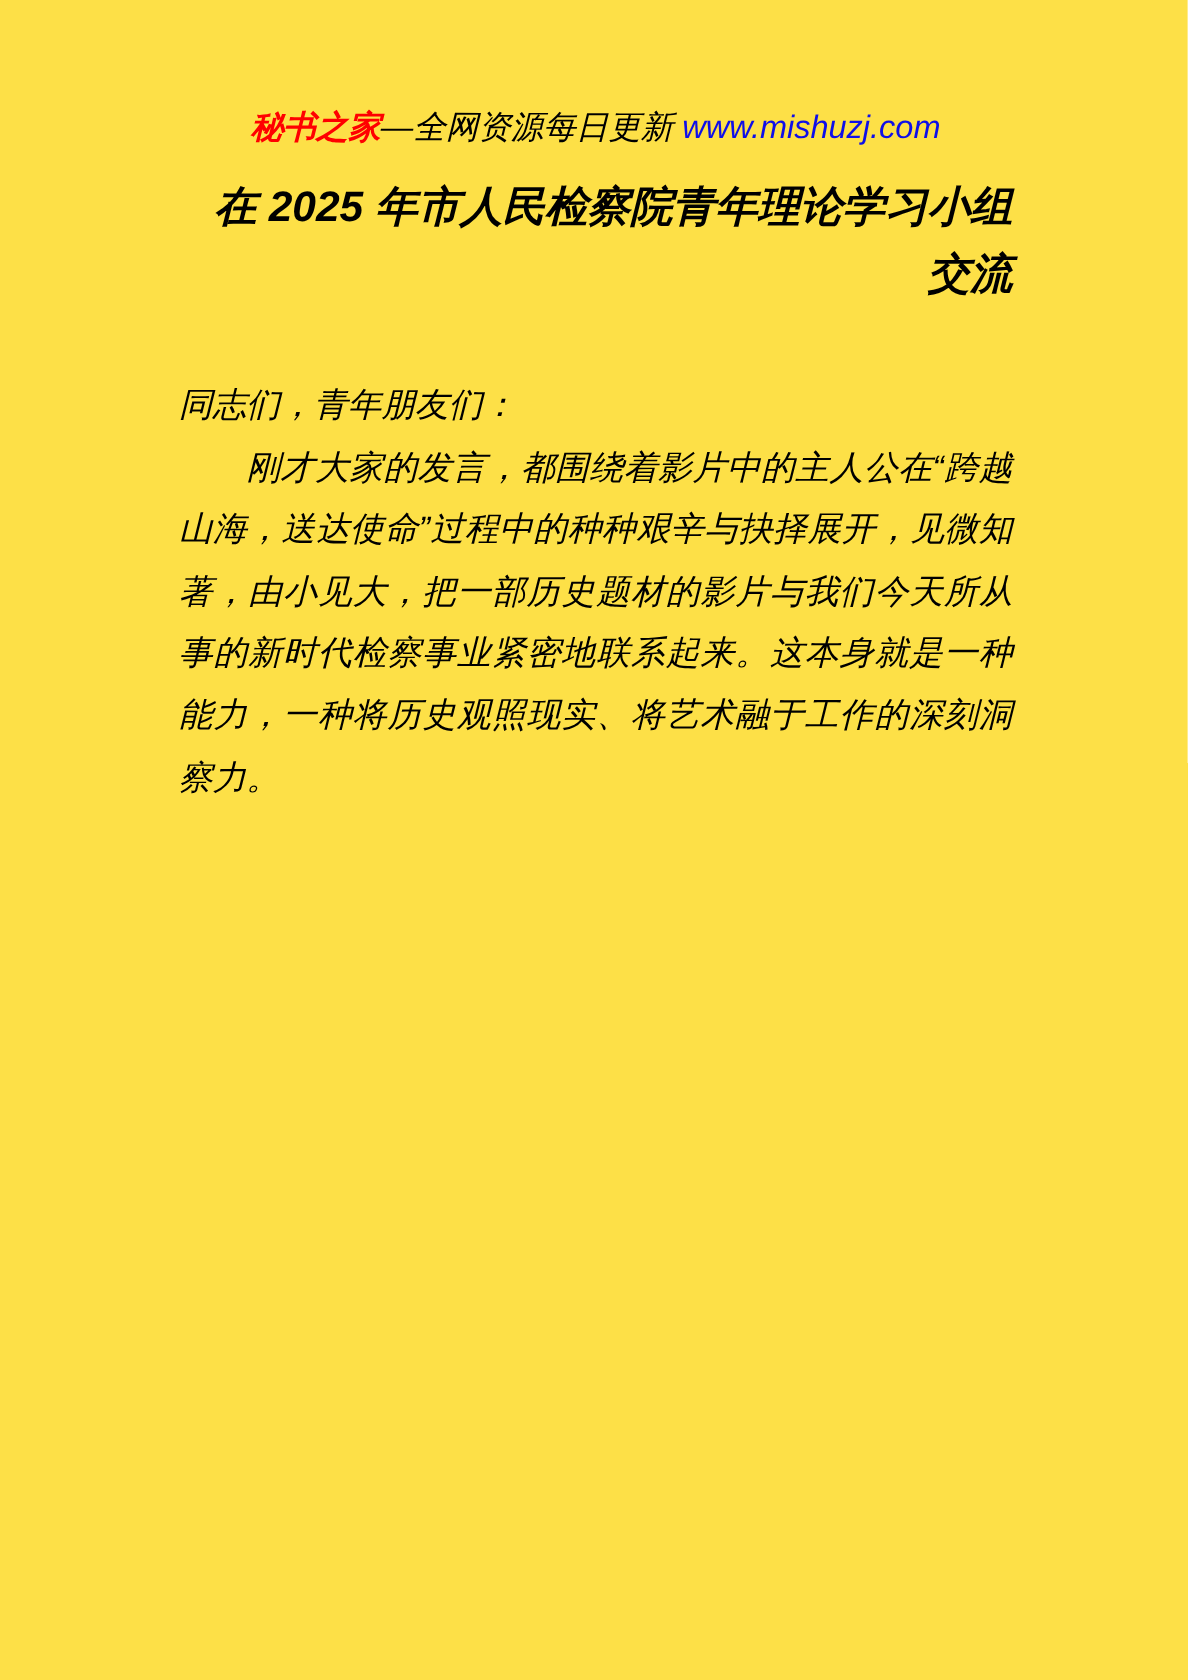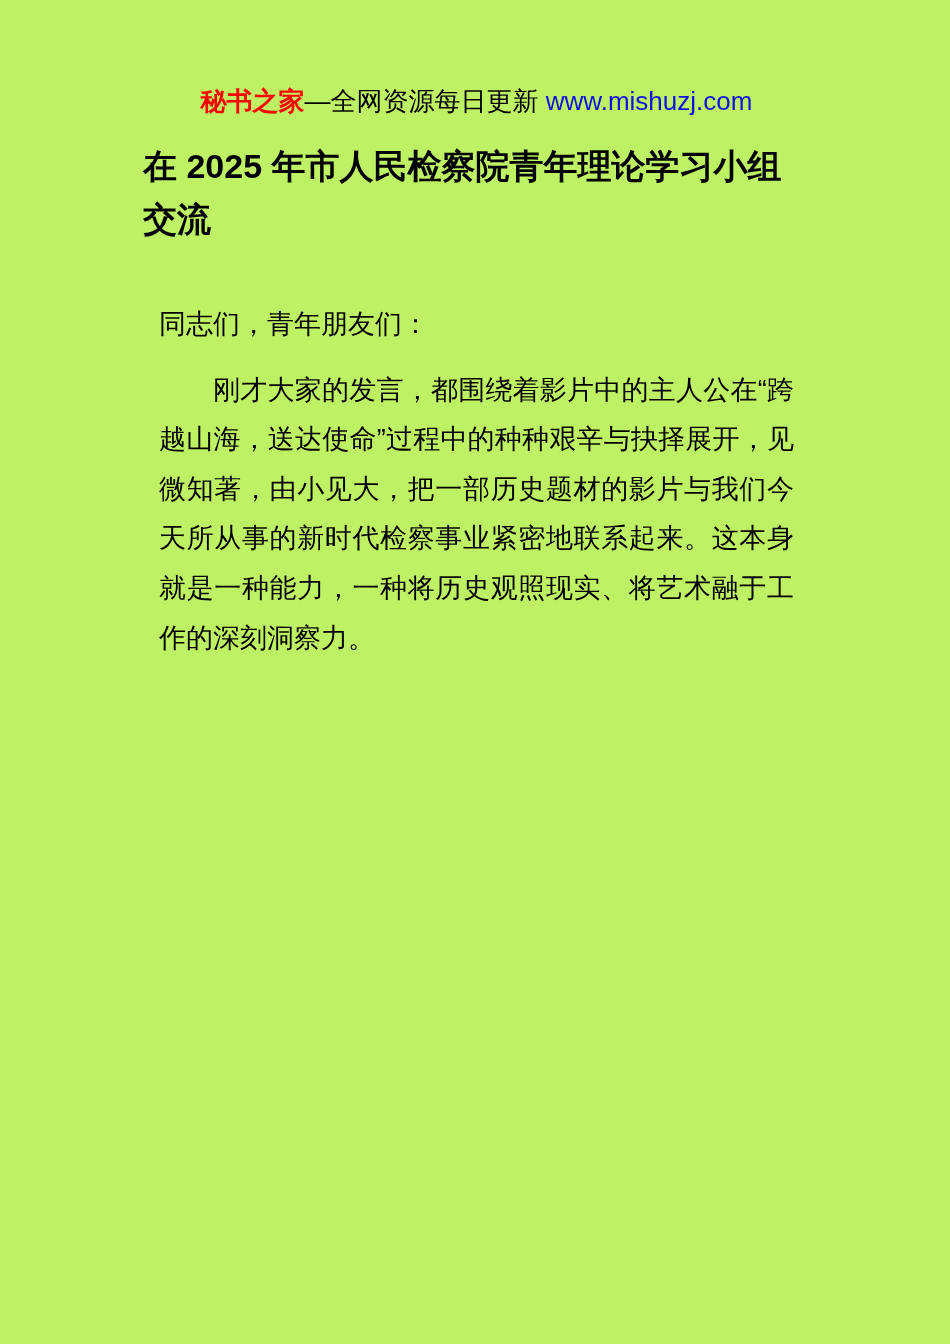--- a/index.html
+++ b/index.html
@@ -13,21 +13,22 @@
   body {
     font-family: "Liberation Sans", sans-serif;
     color: #000000;
   }
   .page {
     box-sizing: border-box;
     width: 950px;
     height: 1344px;
     padding-left: 143px;
     padding-right: 140px;
-    background: #bef264;
+    background: #fde047;
+    font-style: italic;
   }
   .site-header {
     margin: 0;
     padding-top: 84px;
     text-align: center;
     font-size: 26px;
     line-height: 34px;
     white-space: nowrap;
   }
   .site-header .brand {
@@ -38,33 +39,33 @@
     color: #000000;
     font-weight: 400;
   }
   .site-header .url {
     color: #0f0fe8;
     font-weight: 400;
     text-decoration: none;
   }
   .doc-title {
     margin: 22px 0 0 0;
-    text-align: left;
+    text-align: right;
     font-size: 34px;
     font-weight: 700;
     line-height: 53px;
   }
   .body-text {
     margin-top: 54px;
     font-size: 27px;
     line-height: 49.6px;
     text-align: justify;
   }
   .body-text p {
-    margin: 16px;
+    margin: 0;
     padding: 0;
   }
   .body-text p.indent {
     text-indent: 2em;
   }
 </style>
 </head>
 <body>
 
 <div class="page">

